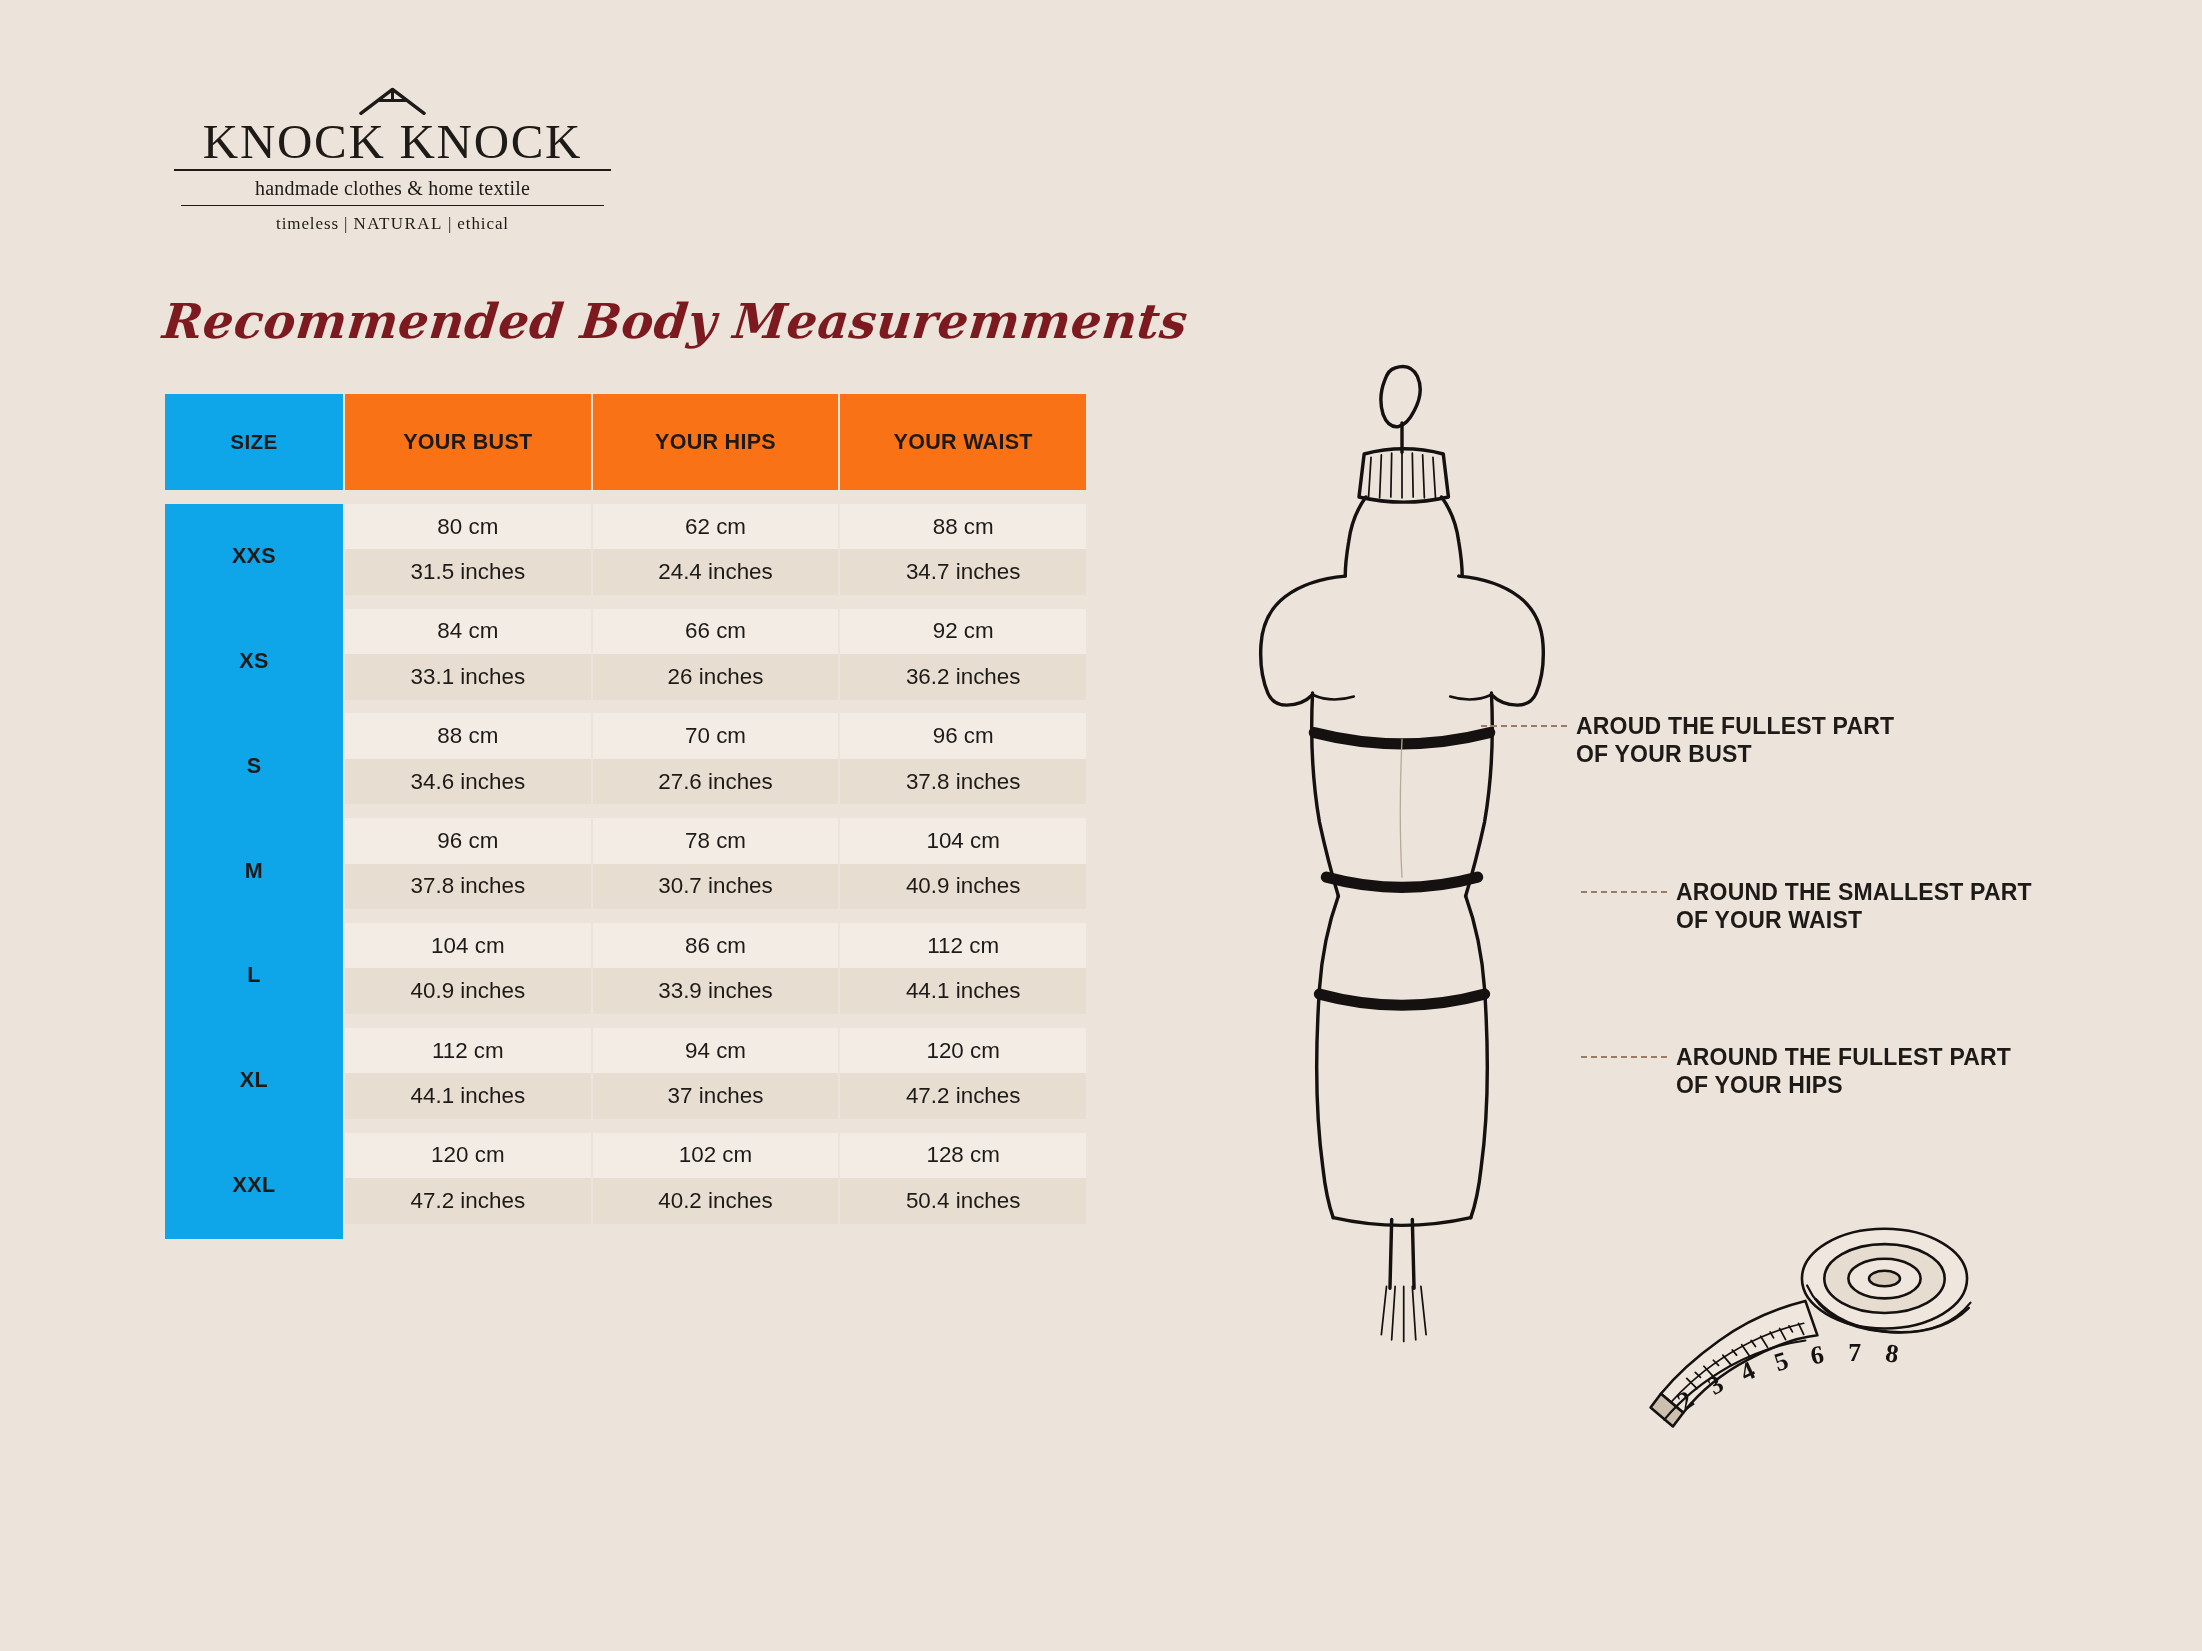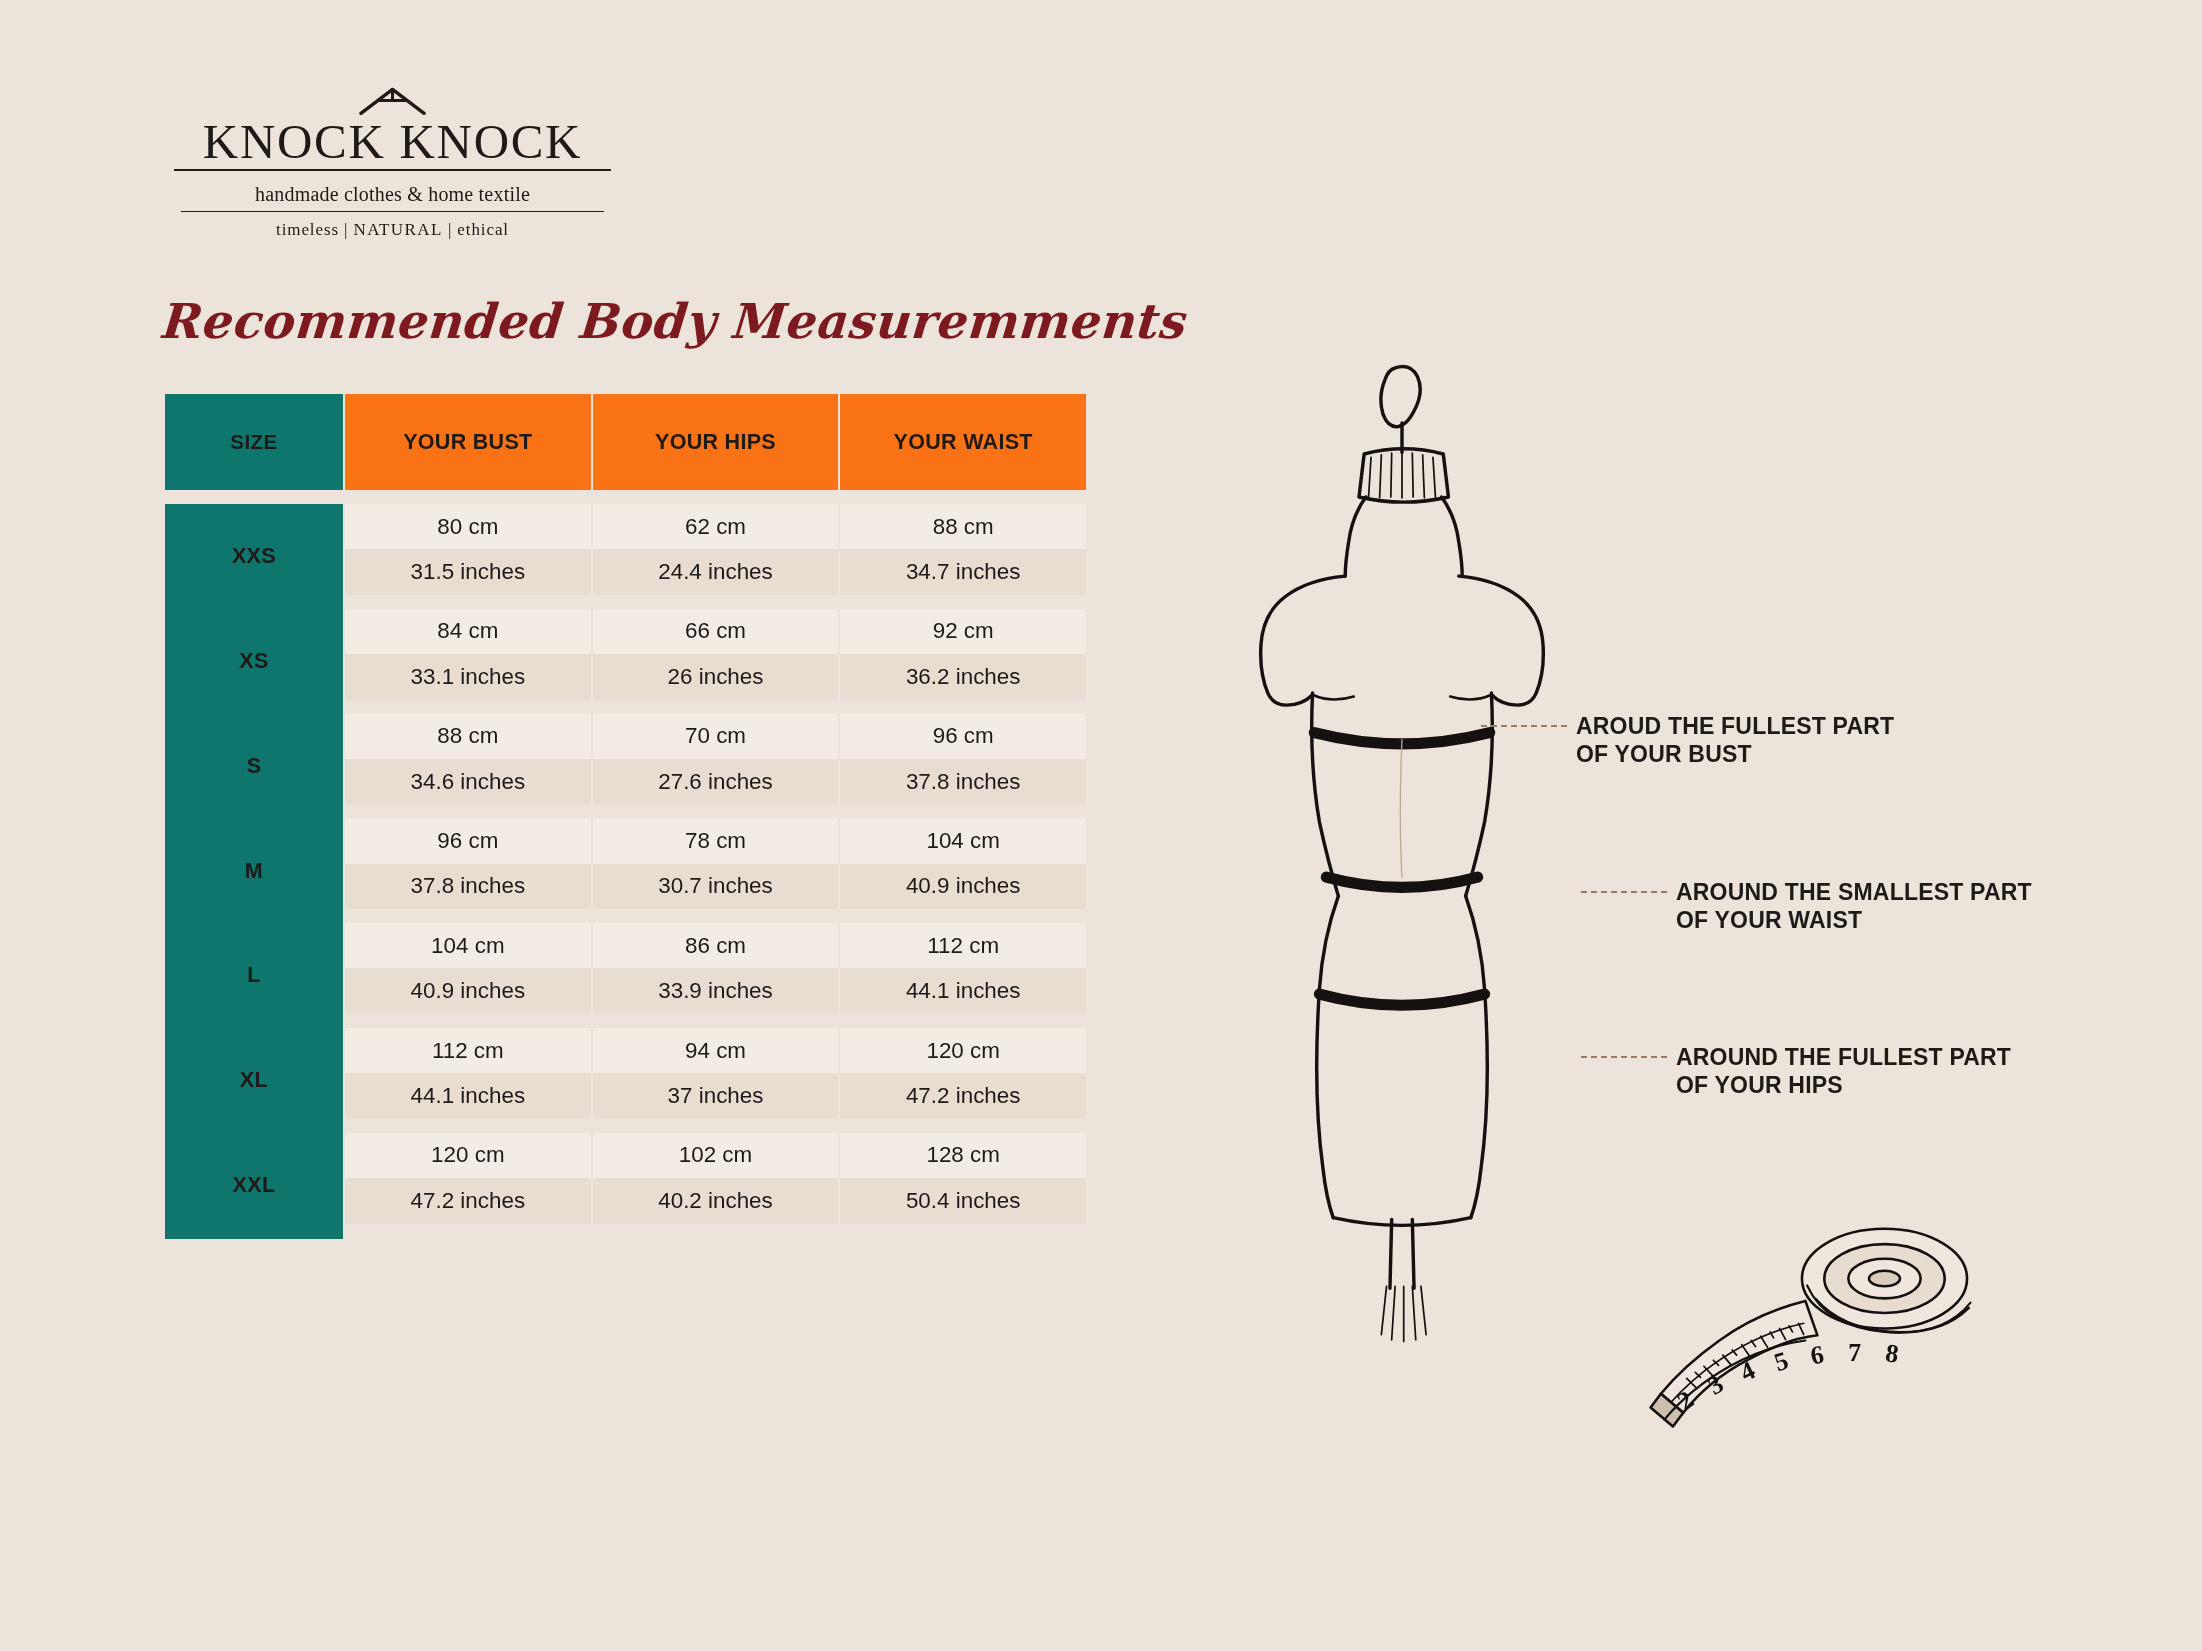--- a/index.html
+++ b/index.html
@@ -37,21 +37,21 @@
   }
   .brand-rule {
     height: 1.7px;
     background: #1d1a17;
     margin: 3.4px 5.2px 0 5.2px;
   }
   .brand-sub {
     font-family: "Liberation Serif", serif;
     font-size: 20px;
     color: #1d1a17;
-    margin-top: 12px;
+    margin-top: 6px;
     letter-spacing: 0.2px;
     white-space: nowrap;
   }
   .brand-rule2 {
     height: 1.3px;
     background: #1d1a17;
     margin: 5.2px 12px 0 12px;
   }
   .brand-tag {
     font-family: "Liberation Serif", serif;
@@ -86,21 +86,21 @@
     width: 921px;
   }
   .row {
     display: flex;
     margin-bottom: 13.8px;
   }
   .row:last-child { margin-bottom: 0; }
 
   .cell-size {
     width: 178px;
-    background: #0f766e;
+    background: #0ea5e9;
     display: flex;
     align-items: center;
     justify-content: center;
     color: #1d1a17;
     font-weight: bold;
     font-size: 21.5px;
     letter-spacing: 0.4px;
   }
   .header .cell-size { font-size: 20.6px; }
 

